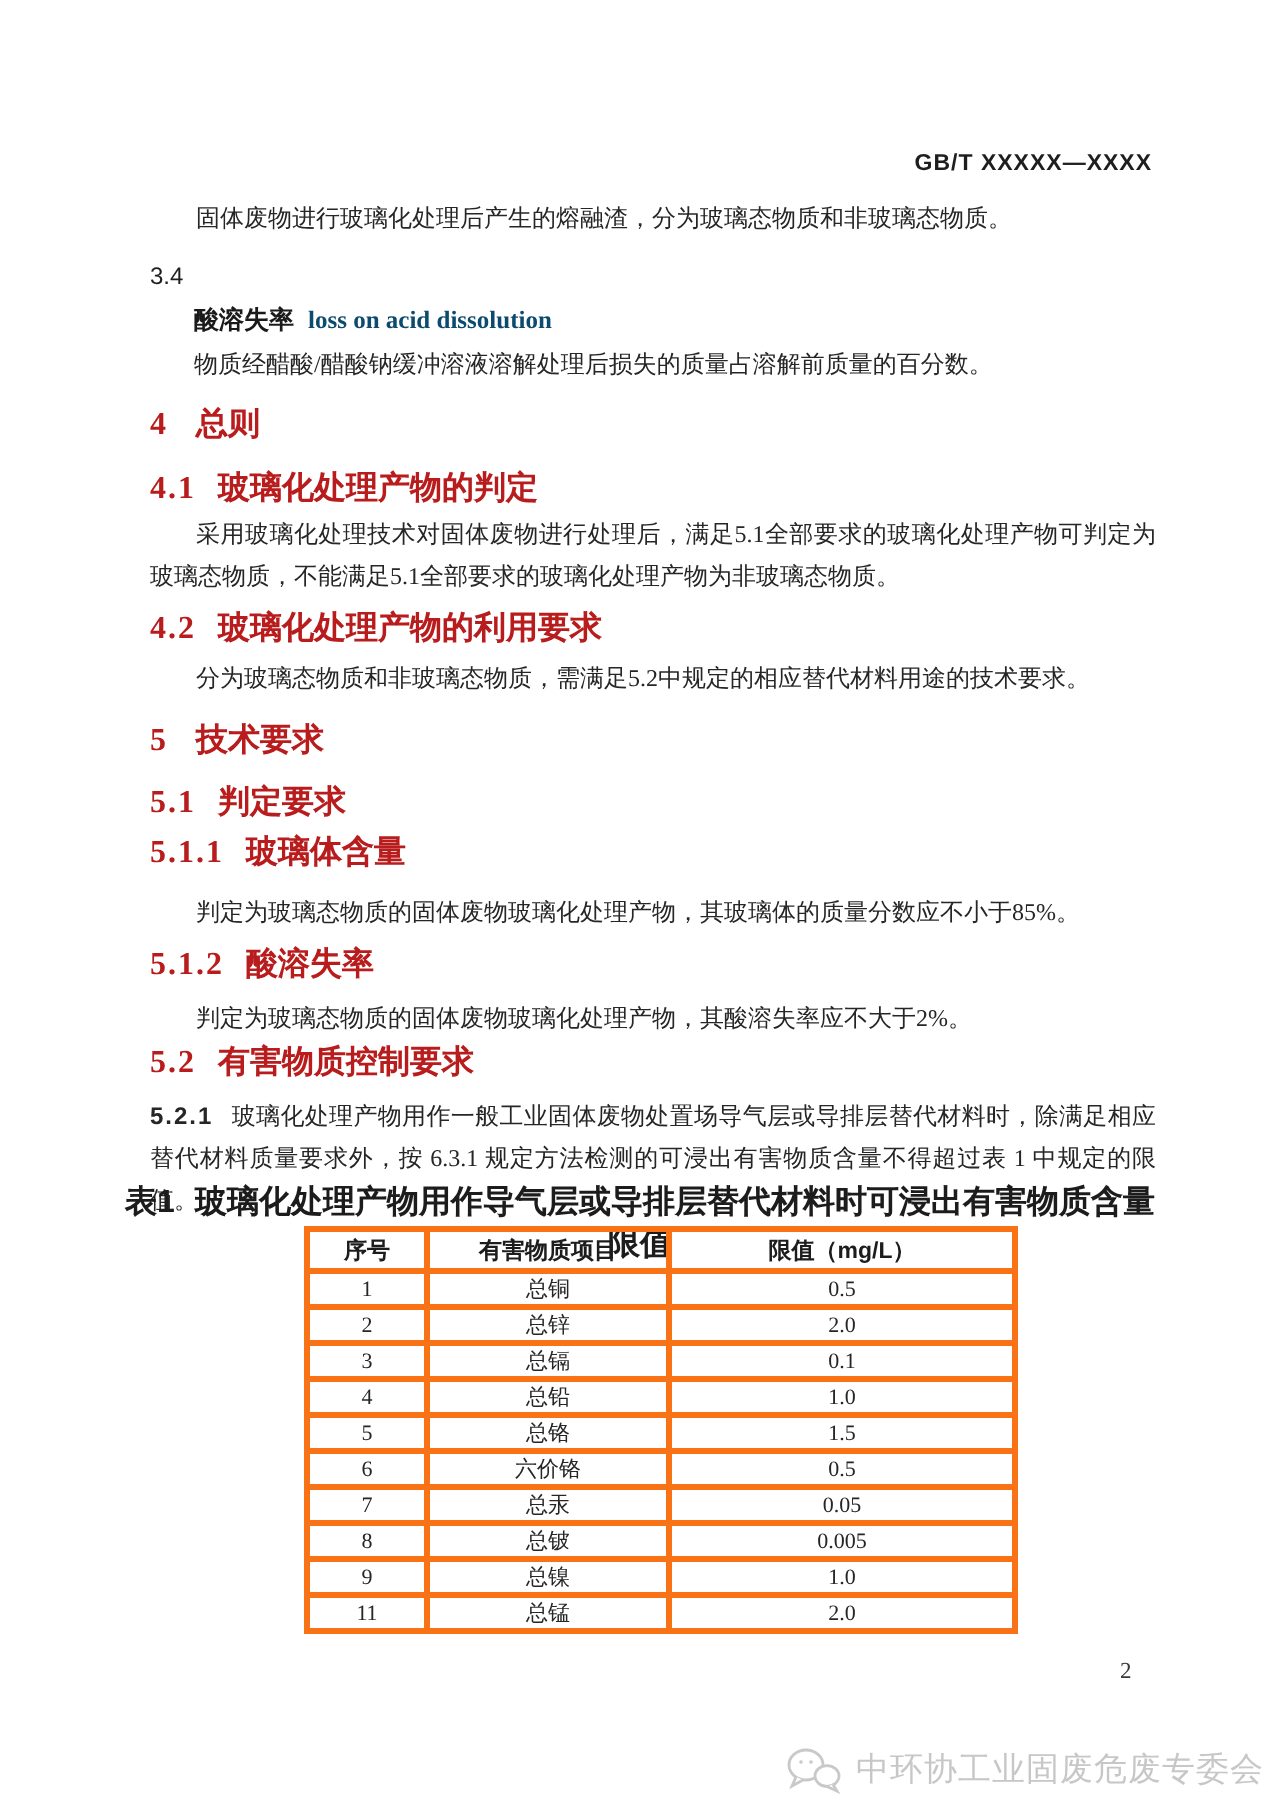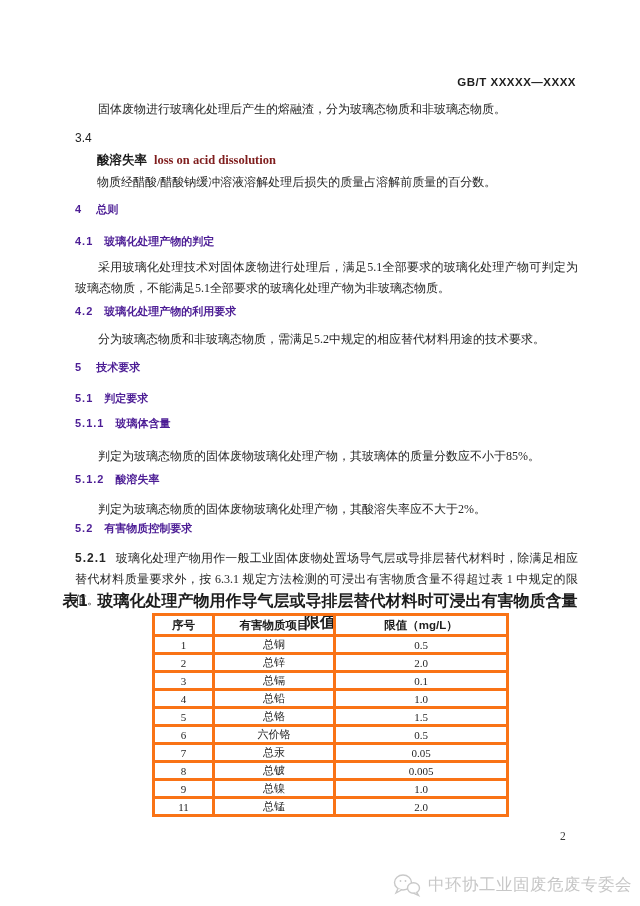--- a/index.html
+++ b/index.html
@@ -35,35 +35,35 @@
   }
   .para.noindent { text-indent: 0; }
 
   
   .clause-num-line {
     font-family: "Liberation Sans", "DejaVu Sans", sans-serif;
     font-size: 12px;
     color: #1e1e1e;
   }
   .heading {
-    font-family: Liberation Sans, sans-serif;
-    font-weight: bold;
-    font-size: 11px;
-    color: #4c1d95;
+    font-family: Liberation Serif, serif;
+    font-weight: bold;
+    font-size: 16px;
+    color: #b91c1c;
   }
   .heading .h-num { display: inline-block; margin-right: 14px; letter-spacing: 1px; }
   .heading.sub .h-num { margin-right: 11px; }
 
   
   .term-line { margin-left: 22px; font-size: 12.5px; }
   .term-zh {
     font-family: "Liberation Sans", "DejaVu Sans", sans-serif;
     font-weight: bold; color: #1a1a1a;
   }
-  .term-en { font-weight: bold; margin-left: 7px; color: #7f1d1d; }
+  .term-en { font-weight: bold; margin-left: 7px; color: #0c4a6e; }
 
   
   .runin-num {
     font-family: "Liberation Sans", "DejaVu Sans", sans-serif;
     font-weight: bold;
     letter-spacing: 1px;
     margin-right: 9px;
   }
 
   

